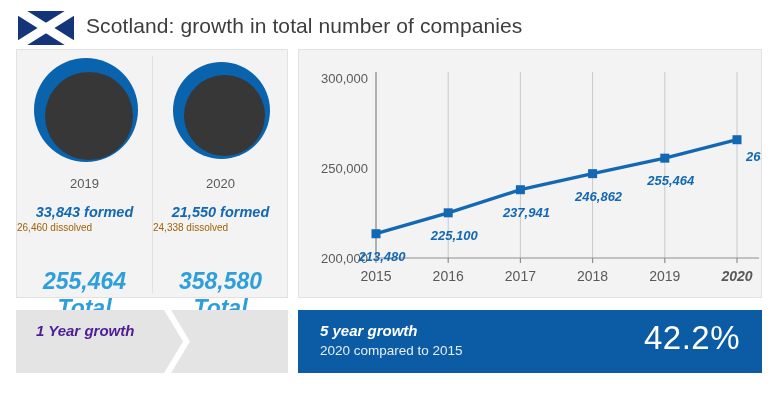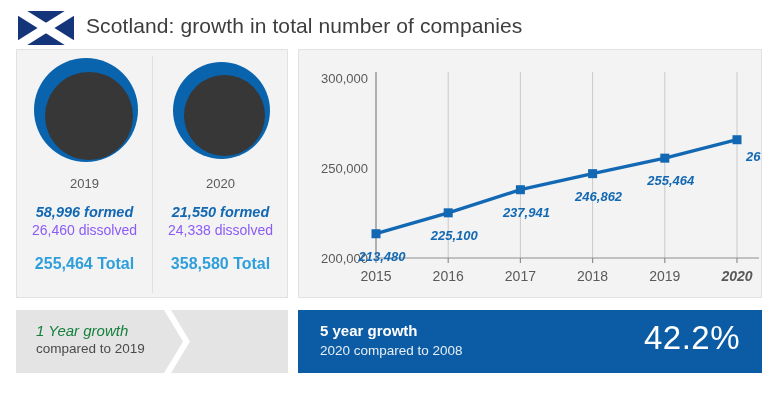--- a/index.html
+++ b/index.html
@@ -140,31 +140,32 @@
   }
   .formed {
     text-align: center;
     font-size: 14.5px;
     font-weight: bold;
     font-style: italic;
     color: #1268b3;
     margin-top: 13px;
   }
   .dissolved {
-    text-align: center;
-    font-size: 14px;
-    color: #8b5cf6;
+    text-align: left;
+    font-size: 10px;
+    color: #a16207;
     margin-top: 2px;
   }
   .total {
     text-align: center;
-    font-size: 16px;
+    font-size: 23px;
     font-weight: bold;
+    font-style: italic;
     color: #2f9fdc;
-    margin-top: 17px;
+    margin-top: 35px;
   }
 
   
   .chart-area {
     position: absolute;
     left: 0; top: 0;
     width: 100%; height: 100%;
   }
   .chart-svg { display: block; }
 
@@ -179,23 +180,23 @@
     overflow: hidden;
   }
   .g1-label {
     position: absolute;
     left: 20px;
     top: 12px;
     width: 140px;
   }
   .g1-title {
     font-size: 15px;
-    font-weight: normal;
+    font-weight: bold;
     font-style: italic;
-    color: #15803d;
+    color: #4c1d95;
     white-space: nowrap;
   }
   .g1-sub {
     font-size: 13.5px;
     color: #4b4b4b;
     margin-top: 2px;
     white-space: nowrap;
   }
   .chevron {
     position: absolute;
@@ -220,20 +221,21 @@
     width: 464px;
     height: 63px;
     background: #0b5ca5;
   }
   .g5-title {
     position: absolute;
     left: 22px;
     top: 12px;
     font-size: 15px;
     font-weight: bold;
+    font-style: italic;
     color: #ffffff;
     white-space: nowrap;
   }
   .g5-sub {
     position: absolute;
     left: 22px;
     top: 33px;
     font-size: 13.5px;
     color: #e8eef5;
     white-space: nowrap;
@@ -264,21 +266,21 @@
 
   <div class="card-left">
     <div class="col-divider"></div>
 
     <div class="year-col c1">
       <div class="bubble">
         <div class="outer"></div>
         <div class="inner"></div>
       </div>
       <div class="year-label">2019</div>
-      <div class="formed">58,996 formed</div>
+      <div class="formed">33,843 formed</div>
       <div class="dissolved">26,460 dissolved</div>
       <div class="total">255,464 Total</div>
     </div>
 
     <div class="year-col c2">
       <div class="bubble">
         <div class="outer"></div>
         <div class="inner"></div>
       </div>
       <div class="year-label">2020</div>
@@ -327,26 +329,25 @@
           <text x="371.8" y="135.1648" text-anchor="middle" font-family="&quot;Liberation Sans&quot;, sans-serif" font-size="13" font-weight="bold" font-style="italic" fill="#1268b3">255,464</text>
           <rect x="433.5" y="85.222" width="9" height="9" fill="#1268b3"></rect>
           <text x="447" y="110.722" text-anchor="start" font-family="&quot;Liberation Sans&quot;, sans-serif" font-size="13" font-weight="bold" font-style="italic" fill="#1268b3">265,710</text>
         </svg>
     </div>
   </div>
 
   <div class="growth-1y">
     <div class="g1-label">
       <div class="g1-title">1 Year growth</div>
-      <div class="g1-sub">compared to 2019</div>
     </div>
     <svg class="chevron" viewBox="0 0 26 63" preserveAspectRatio="none">
       <polygon points="0,0 7,0 26,31.5 7,63 0,63 19,31.5" fill="#ffffff"></polygon>
     </svg>
   </div>
 
   <div class="growth-5y">
     <div class="g5-title">5 year growth</div>
-    <div class="g5-sub">2020 compared to 2008</div>
+    <div class="g5-sub">2020 compared to 2015</div>
     <div class="g5-value">42.2%</div>
   </div>
 
 </div>
 
 </body></html>

